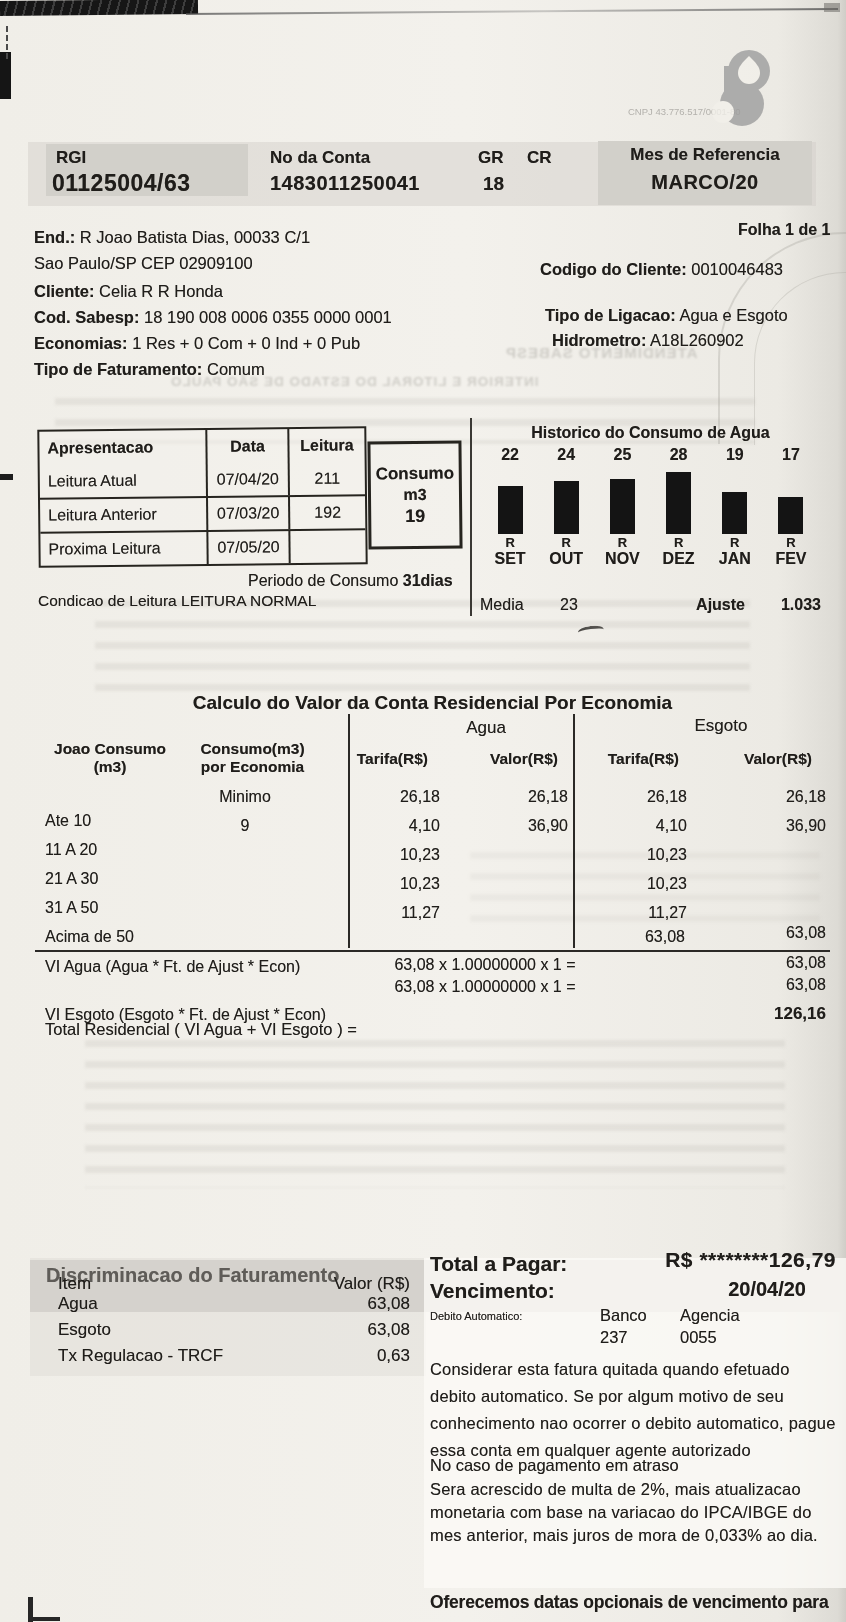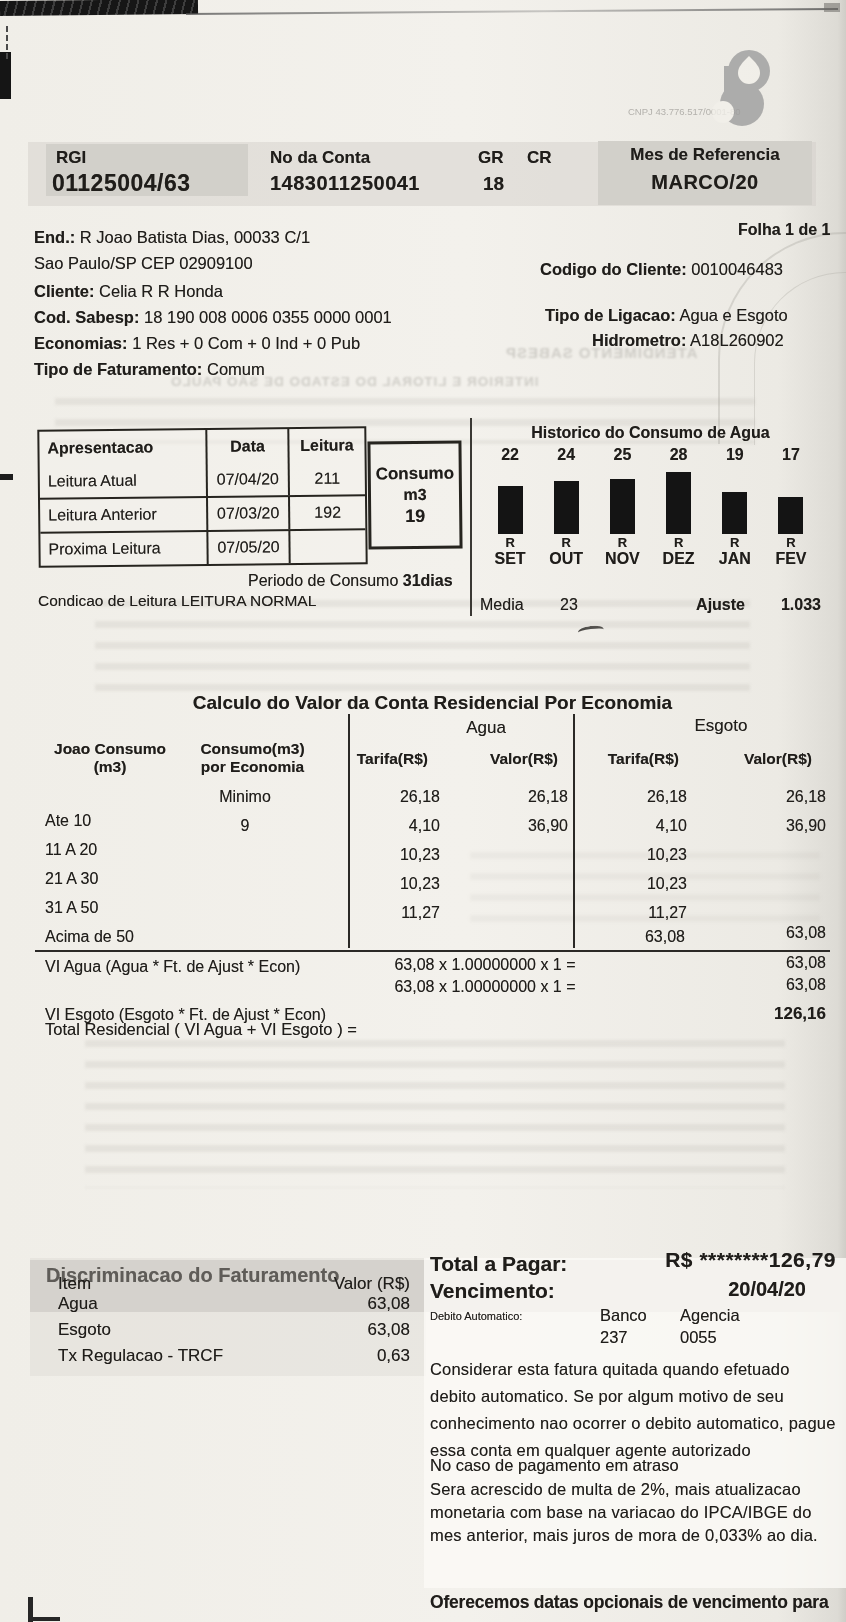--- a/index.html
+++ b/index.html
@@ -205,21 +205,21 @@
     <span>Comum</span>
   </div>
   <div class="r-line ink" style="left:540px;top:260px;">
     <span class="lbl">Codigo do Cliente:</span>
     <span>0010046483</span>
   </div>
   <div class="r-line ink" style="left:545px;top:306px;">
     <span class="lbl">Tipo de Ligacao:</span>
     <span>Agua e Esgoto</span>
   </div>
-  <div class="r-line ink" style="left:592px;top:331px;text-align:center;">
+  <div class="r-line ink" style="left:552px;top:331px;text-align:center;">
     <span class="lbl">Hidrometro:</span>
     <span>A18L260902</span>
   </div>
 
   <div class="abs read-table ink">
     <div class="tr">
       <div class="td tdl b">Apresentacao</div>
       <div class="td tdd b">Data</div>
       <div class="td tdv b">Leitura</div>
     </div>

